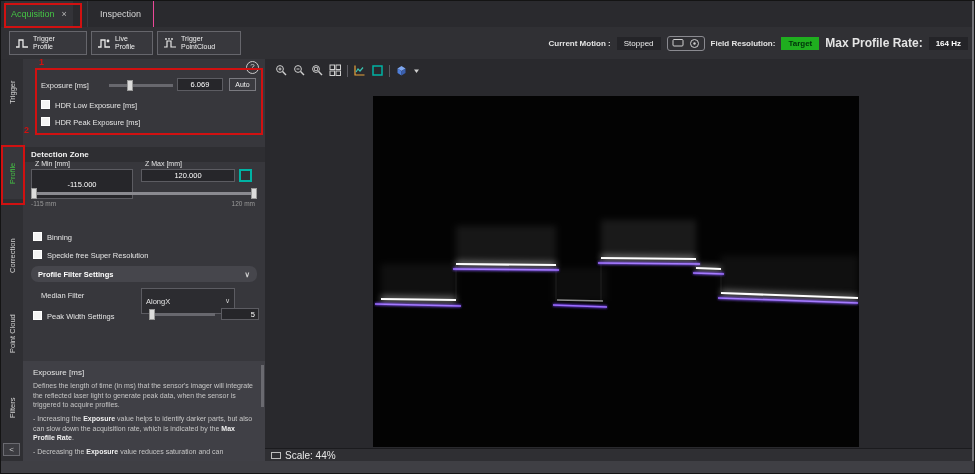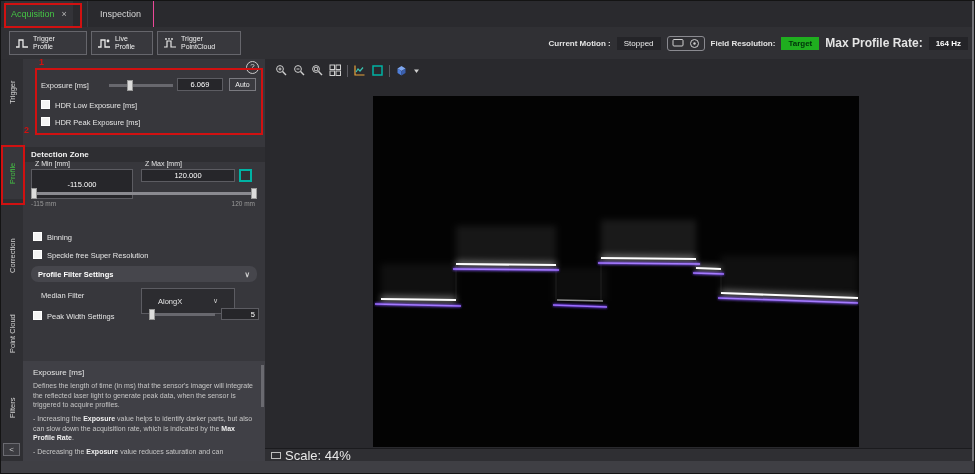--- a/index.html
+++ b/index.html
@@ -180,21 +180,21 @@
     <div class="abs cb" style="left:10px;top:191px;"></div>
     <span class="abs lbl" style="left:24px;top:192px;">Speckle free Super Resolution</span>
 
     <div class="abs hdrbar" style="left:8px;top:207px;width:226px;height:16px;">
       <span>Profile Filter Settings</span>
       <span style="color:#cfcfcf;">∨</span>
     </div>
 
     <span class="abs lbl" style="left:18px;top:232px;">Median Filter</span>
     <div class="abs flex" style="left:118px;top:229px;width:94px;height:26px;background:#2c2c30;border:1px solid #5c5c62;
-                box-sizing:border-box;justify-content:space-between;padding:0 16px;cursor:pointer;">
+                box-sizing:border-box;justify-content:space-between;padding:0 4px;cursor:pointer;">
       <span class="lbl">AlongX</span>
       <span style="font-size:7px;color:#cccccc;">∨</span>
     </div>
 
     <div class="abs cb" style="left:10px;top:252px;"></div>
     <span class="abs lbl" style="left:24px;top:253px;">Peak Width Settings</span>
     <div class="abs" style="left:126px;top:250px;width:66px;height:11px;">
       <div class="track" style="left:0;top:4px;width:66px;"></div>
       <div class="handle" style="left:0;top:0;"></div>
     </div>
@@ -334,21 +334,21 @@
       </svg>
     </div>
   </div>
 
   <div class="abs flex" style="left:264px;top:447px;width:711px;height:13px;background:#2f2f33;border-top:1px solid #1b1b1e;gap:4px;padding-left:6px;box-sizing:border-box;">
     <span class="ticon">
       <svg width="10" height="9">
           <rect x="0.5" y="1.5" width="9" height="6" fill="none" stroke="#bdbdbd"></rect>
         </svg>
     </span>
-    <span style="font-size:13px;color:#e8e8e8;">Scale: 44%</span>
+    <span style="font-size:10px;color:#e8e8e8;">Scale: 44%</span>
   </div>
 
   <div class="abs" style="left:0;top:460px;width:975px;height:14px;background:#3f3f44;"></div>
 
   <div class="abs" style="left:971px;top:0;width:4px;height:460px;background:#75757a;"></div>
 
   <div class="ann" style="left:3px;top:2px;width:74px;height:21px;"></div>
   <div class="ann" style="left:34px;top:67px;width:224px;height:63px;"></div>
   <div class="ann" style="left:0px;top:144px;width:20px;height:56px;"></div>
   <span class="annnum" style="left:38px;top:56px;">1</span>

